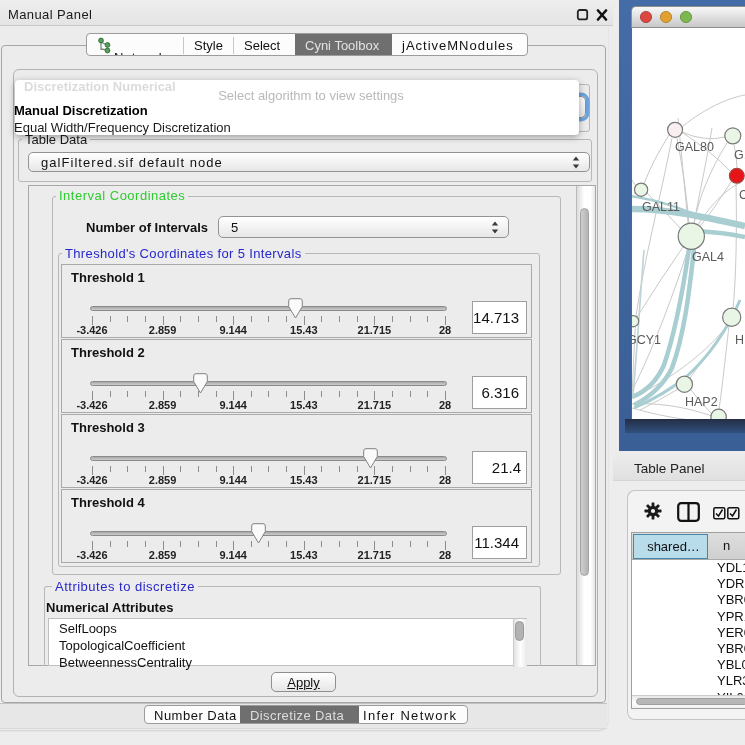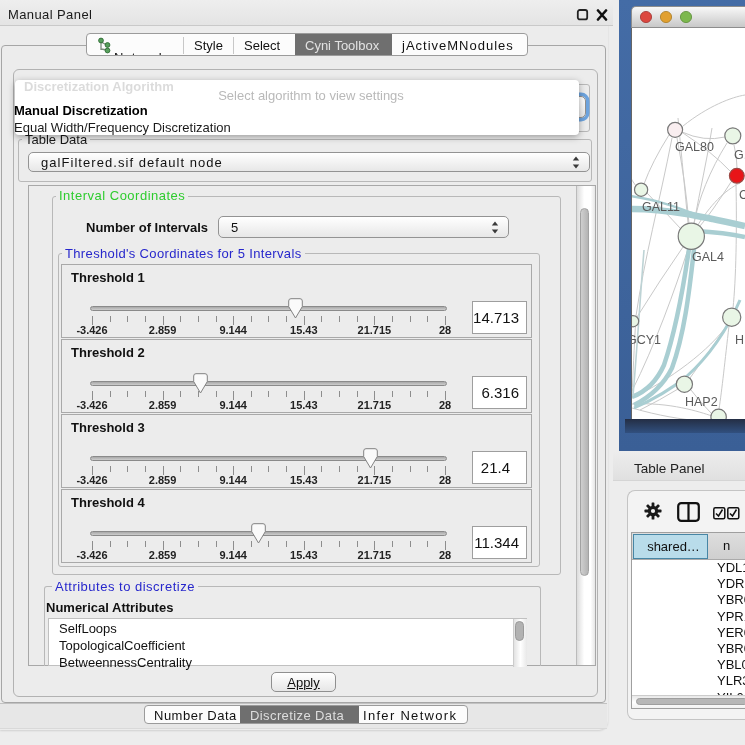--- a/index.html
+++ b/index.html
@@ -40,21 +40,21 @@
     <div class="abs" style="left:157px;top:4px;">Select</div>
     <div class="abs" style="left:218px;top:4px;color:#e2e2e2;">Cyni Toolbox</div>
     <div class="abs" style="left:315px;top:4px;letter-spacing:1.0px;">jActiveMNodules</div>
   </div>
 
   <div class="abs" style="left:18px;top:84px;width:572px;height:48px;border:1px solid #b8b8b8;border-radius:3px;"></div>
 
   <div class="abs" style="left:24px;top:96px;width:562px;height:22px;border:1px solid #8f8f8f;border-radius:5px;background:linear-gradient(#ffffff,#e9e9e9);box-shadow:0 0 0 3.5px rgba(95,155,220,0.9);"></div>
 
   <div class="abs" style="z-index:5;left:15px;top:80px;width:564px;height:55px;background:#ffffff;border-radius:4px;box-shadow:0 2px 7px rgba(0,0,0,0.35);"></div>
-  <div class="abs" style="z-index:6;left:24px;top:79px;font-size:13px;font-weight:bold;color:rgba(90,90,90,0.22);">Discretization Algorithm</div>
+  <div class="abs" style="z-index:6;left:24px;top:79px;font-size:13px;font-weight:bold;color:rgba(90,90,90,0.22);">Discretization Numerical</div>
   <div class="abs" style="z-index:6;left:15px;top:88px;width:564px;text-align:center;font-size:13px;color:#b9b9b9;padding-left:28px;">Select algorithm to view settings</div>
   <div class="abs" style="z-index:6;left:14px;top:103px;font-size:13px;font-weight:bold;color:#000;">Manual Discretization</div>
   <div class="abs" style="z-index:6;left:14px;top:120px;font-size:13px;color:#1a1a1a;">Equal Width/Frequency Discretization</div>
 
   <div class="abs" style="left:18px;top:139px;width:574px;height:43px;border:1px solid #b8b8b8;border-radius:3px;"></div>
   <div class="grouptitle" style="left:22px;top:133px;color:#1a1a1a;">Table Data</div>
   <div class="abs" style="left:28px;top:152px;width:562px;height:20px;border:1px solid #939393;border-radius:5px;background:linear-gradient(#ffffff,#e7e7e7);font-size:13px;color:#111;line-height:19px;padding-left:12px;letter-spacing:1.05px;">galFiltered.sif default node
     <svg class="abs" style="right:9px;top:3px" width="8" height="13" viewBox="0 0 8 13">
         <path d="M4 0.5 L7.2 4.5 H0.8 Z M4 12.5 L0.8 8.5 H7.2 Z" fill="#3a3a3a"></path>
       </svg>
@@ -123,21 +123,21 @@
         <span class="abs" style="left:30.0px;top:0;transform:translateX(-50%);white-space:nowrap;">-3.426</span>
         <span class="abs" style="left:100.6px;top:0;transform:translateX(-50%);white-space:nowrap;">2.859</span>
         <span class="abs" style="left:171.2px;top:0;transform:translateX(-50%);white-space:nowrap;">9.144</span>
         <span class="abs" style="left:241.8px;top:0;transform:translateX(-50%);white-space:nowrap;">15.43</span>
         <span class="abs" style="left:312.4px;top:0;transform:translateX(-50%);white-space:nowrap;">21.715</span>
         <span class="abs" style="left:383.0px;top:0;transform:translateX(-50%);white-space:nowrap;">28</span>
       </div>
     <svg class="abs" style="left:301.0px;top:33px" width="15" height="21" viewBox="0 0 15 21">
       <path d="M3 0.7 H12 Q14.3 0.7 14.3 3 V8.6 L7.5 20 L0.7 8.6 V3 Q0.7 0.7 3 0.7 Z" fill="#fafafa" stroke="#828282" stroke-width="1"></path>
     </svg>
-    <div class="abs" style="left:410px;top:36px;width:55px;height:33px;background:#fff;border:1px solid #9e9e9e;font-size:15px;color:#111;line-height:31px;text-align:right;padding-right:16px;">21.4</div>
+    <div class="abs" style="left:410px;top:36px;width:55px;height:33px;background:#fff;border:1px solid #9e9e9e;font-size:15px;color:#111;line-height:31px;text-align:right;padding-right:5px;">21.4</div>
   </div>
   <div class="abs" style="left:61px;top:489px;width:471px;height:74px;border:1px solid #a9a9a9;background:#ececec;">
     <div class="abs" style="left:9px;top:5px;font-size:13px;font-weight:bold;color:#111;">Threshold 4</div>
     <div class="abs" style="left:28px;top:41px;width:357px;height:5px;border:1px solid #8a8a8a;border-radius:3px;background:linear-gradient(#a8a8a8,#cdcdcd);"></div>
     <div class="abs" style="left:29.5px;top:51px;width:354px;height:6px;background:repeating-linear-gradient(to right,#8d8d8d 0 1px,transparent 1px 17.65px);"></div>
     <div class="abs" style="left:29.5px;top:51px;width:354px;height:9px;background:repeating-linear-gradient(to right,#8d8d8d 0 1px,transparent 1px 70.6px);"></div>
     <div class="abs" style="left:0;top:59px;width:0;font-size:11px;font-weight:bold;color:#222;">
         <span class="abs" style="left:30.0px;top:0;transform:translateX(-50%);white-space:nowrap;">-3.426</span>
         <span class="abs" style="left:100.6px;top:0;transform:translateX(-50%);white-space:nowrap;">2.859</span>
         <span class="abs" style="left:171.2px;top:0;transform:translateX(-50%);white-space:nowrap;">9.144</span>

